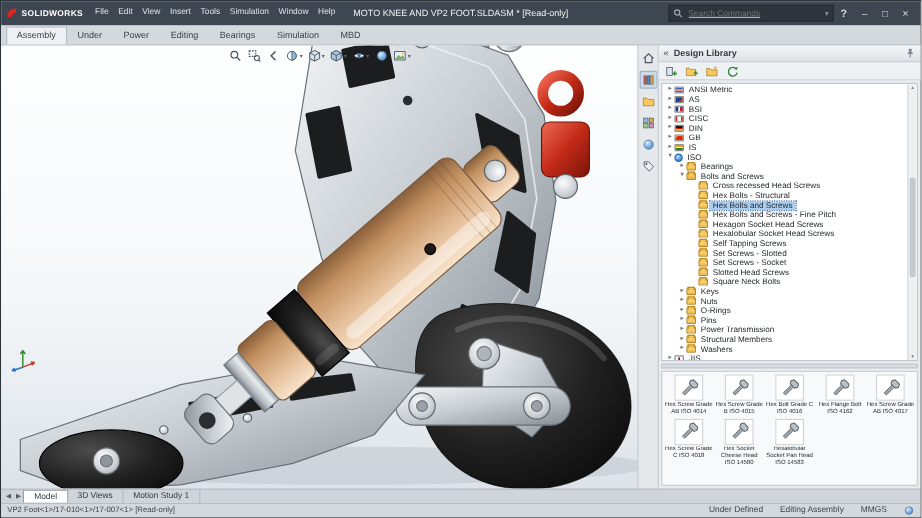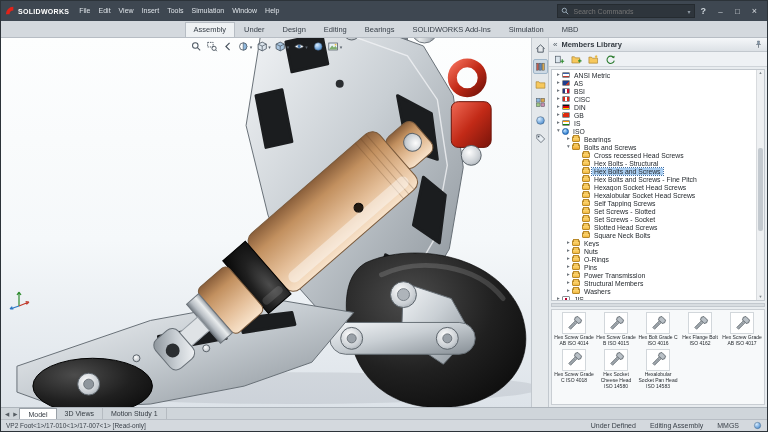--- a/index.html
+++ b/index.html
@@ -19,21 +19,21 @@
   .search-box{display:flex;align-items:center;background:#2e353c;border:1px solid #252b30;height:14px;width:138px;padding:0 3px;gap:3px;}
   .search-box svg{width:8px;height:8px;flex:none;}
   .search-box input{flex:1;min-width:0;background:transparent;border:none;outline:none;color:#a9b2ba;font-size:7px;font-family:inherit;text-decoration:underline;}
   .search-caret{color:#8d98a2;font-size:6px;}
   .help-glyph{color:#cfd6dc;font-size:9px;font-weight:bold;padding:0 2px;}
   .win-controls{display:flex;}
   .win-btn{width:17px;height:20px;display:flex;align-items:center;justify-content:center;color:#d8dde2;font-size:8px;}
   .win-btn.close{font-size:9px;}
 
   
-  .ribbon{height:17px;flex:none;background:#d4d9de;border-bottom:1px solid #b7bdc4;display:flex;align-items:flex-end;padding:0 0 0 4px;justify-content:center;}
+  .ribbon{height:17px;flex:none;background:#d4d9de;border-bottom:1px solid #b7bdc4;display:flex;align-items:flex-end;padding:0 0 0 4px;}
   .rtab{font-size:7.5px;color:#39414a;padding:2px 8px 3px;border:1px solid transparent;border-bottom:none;white-space:nowrap;}
   .rtab.active{background:#eef1f3;border-color:#b7bdc4;}
 
   
   .main{flex:1;display:flex;min-height:0;position:relative;}
   .viewport{flex:1;position:relative;min-width:0;background:linear-gradient(180deg,#fdfefe 0%,#f5f8fa 55%,#dde3e9 100%);overflow:hidden;}
   .viewport svg.model{position:absolute;inset:0;width:100%;height:100%;}
   .hud{position:absolute;top:2px;left:50%;transform:translateX(-50%);display:flex;align-items:center;gap:2px;z-index:3;}
   .hud-btn{height:13px;min-width:14px;display:flex;align-items:center;justify-content:center;border-radius:2px;padding:0 1px;}
   .hud-btn svg{width:11px;height:11px;display:block;}
@@ -211,20 +211,21 @@
     <nav class="menus">
         <div class="menu-item">File</div>
         <div class="menu-item">Edit</div>
         <div class="menu-item">View</div>
         <div class="menu-item">Insert</div>
         <div class="menu-item">Tools</div>
         <div class="menu-item">Simulation</div>
         <div class="menu-item">Window</div>
         <div class="menu-item">Help</div>
       </nav>
+    <div class="doc-title">MOTO KNEE AND VP2 FOOT.SLDASM * [Read-only]</div>
     <div class="tb-right">
       <div class="search-box">
         <svg viewBox="0 0 12 12">
             <g fill="none" stroke="#9fb0bd" stroke-width="1.4">
               <circle cx="5" cy="5" r="3.2"></circle>
               <path d="M7.5,7.5 L10.8,10.8"></path>
             </g>
           </svg>
         <input type="text" placeholder="Search Commands" style="">
         <span class="search-caret">▾</span>
@@ -234,24 +235,23 @@
           <div class="win-btn">–</div>
           <div class="win-btn">□</div>
           <div class="win-btn close">×</div>
         </div>
     </div>
   </div>
 
   <div class="ribbon">
       <div class="rtab active">Assembly</div>
       <div class="rtab">Under</div>
-      <div class="rtab">Design</div>
+      <div class="rtab">Power</div>
       <div class="rtab">Editing</div>
       <div class="rtab">Bearings</div>
-      <div class="rtab">SOLIDWORKS Add-Ins</div>
       <div class="rtab">Simulation</div>
       <div class="rtab">MBD</div>
     </div>
 
   <div class="main">
 
     <div class="viewport">
       <svg class="model" viewBox="0 0 532 371" preserveAspectRatio="none">
         <defs>
           <linearGradient id="gSil" x1="0" y1="0" x2="1" y2="1">
@@ -447,21 +447,21 @@
         <div class="task-btn">
           <svg viewBox="0 0 12 12">
             <use href="#s-props"></use>
           </svg>
         </div>
       </div>
 
     <div class="panel">
       <div class="panel-header">
         <span class="collapse-glyph">«</span>
-        <span class="panel-title">Members Library</span>
+        <span class="panel-title">Design Library</span>
         <svg viewBox="0 0 12 12">
             <use href="#s-pin"></use>
           </svg>
       </div>
       <div class="panel-toolbar">
           <div class="ptool-btn">
             <svg viewBox="0 0 12 12">
               <use href="#s-addlib"></use>
             </svg>
           </div>

